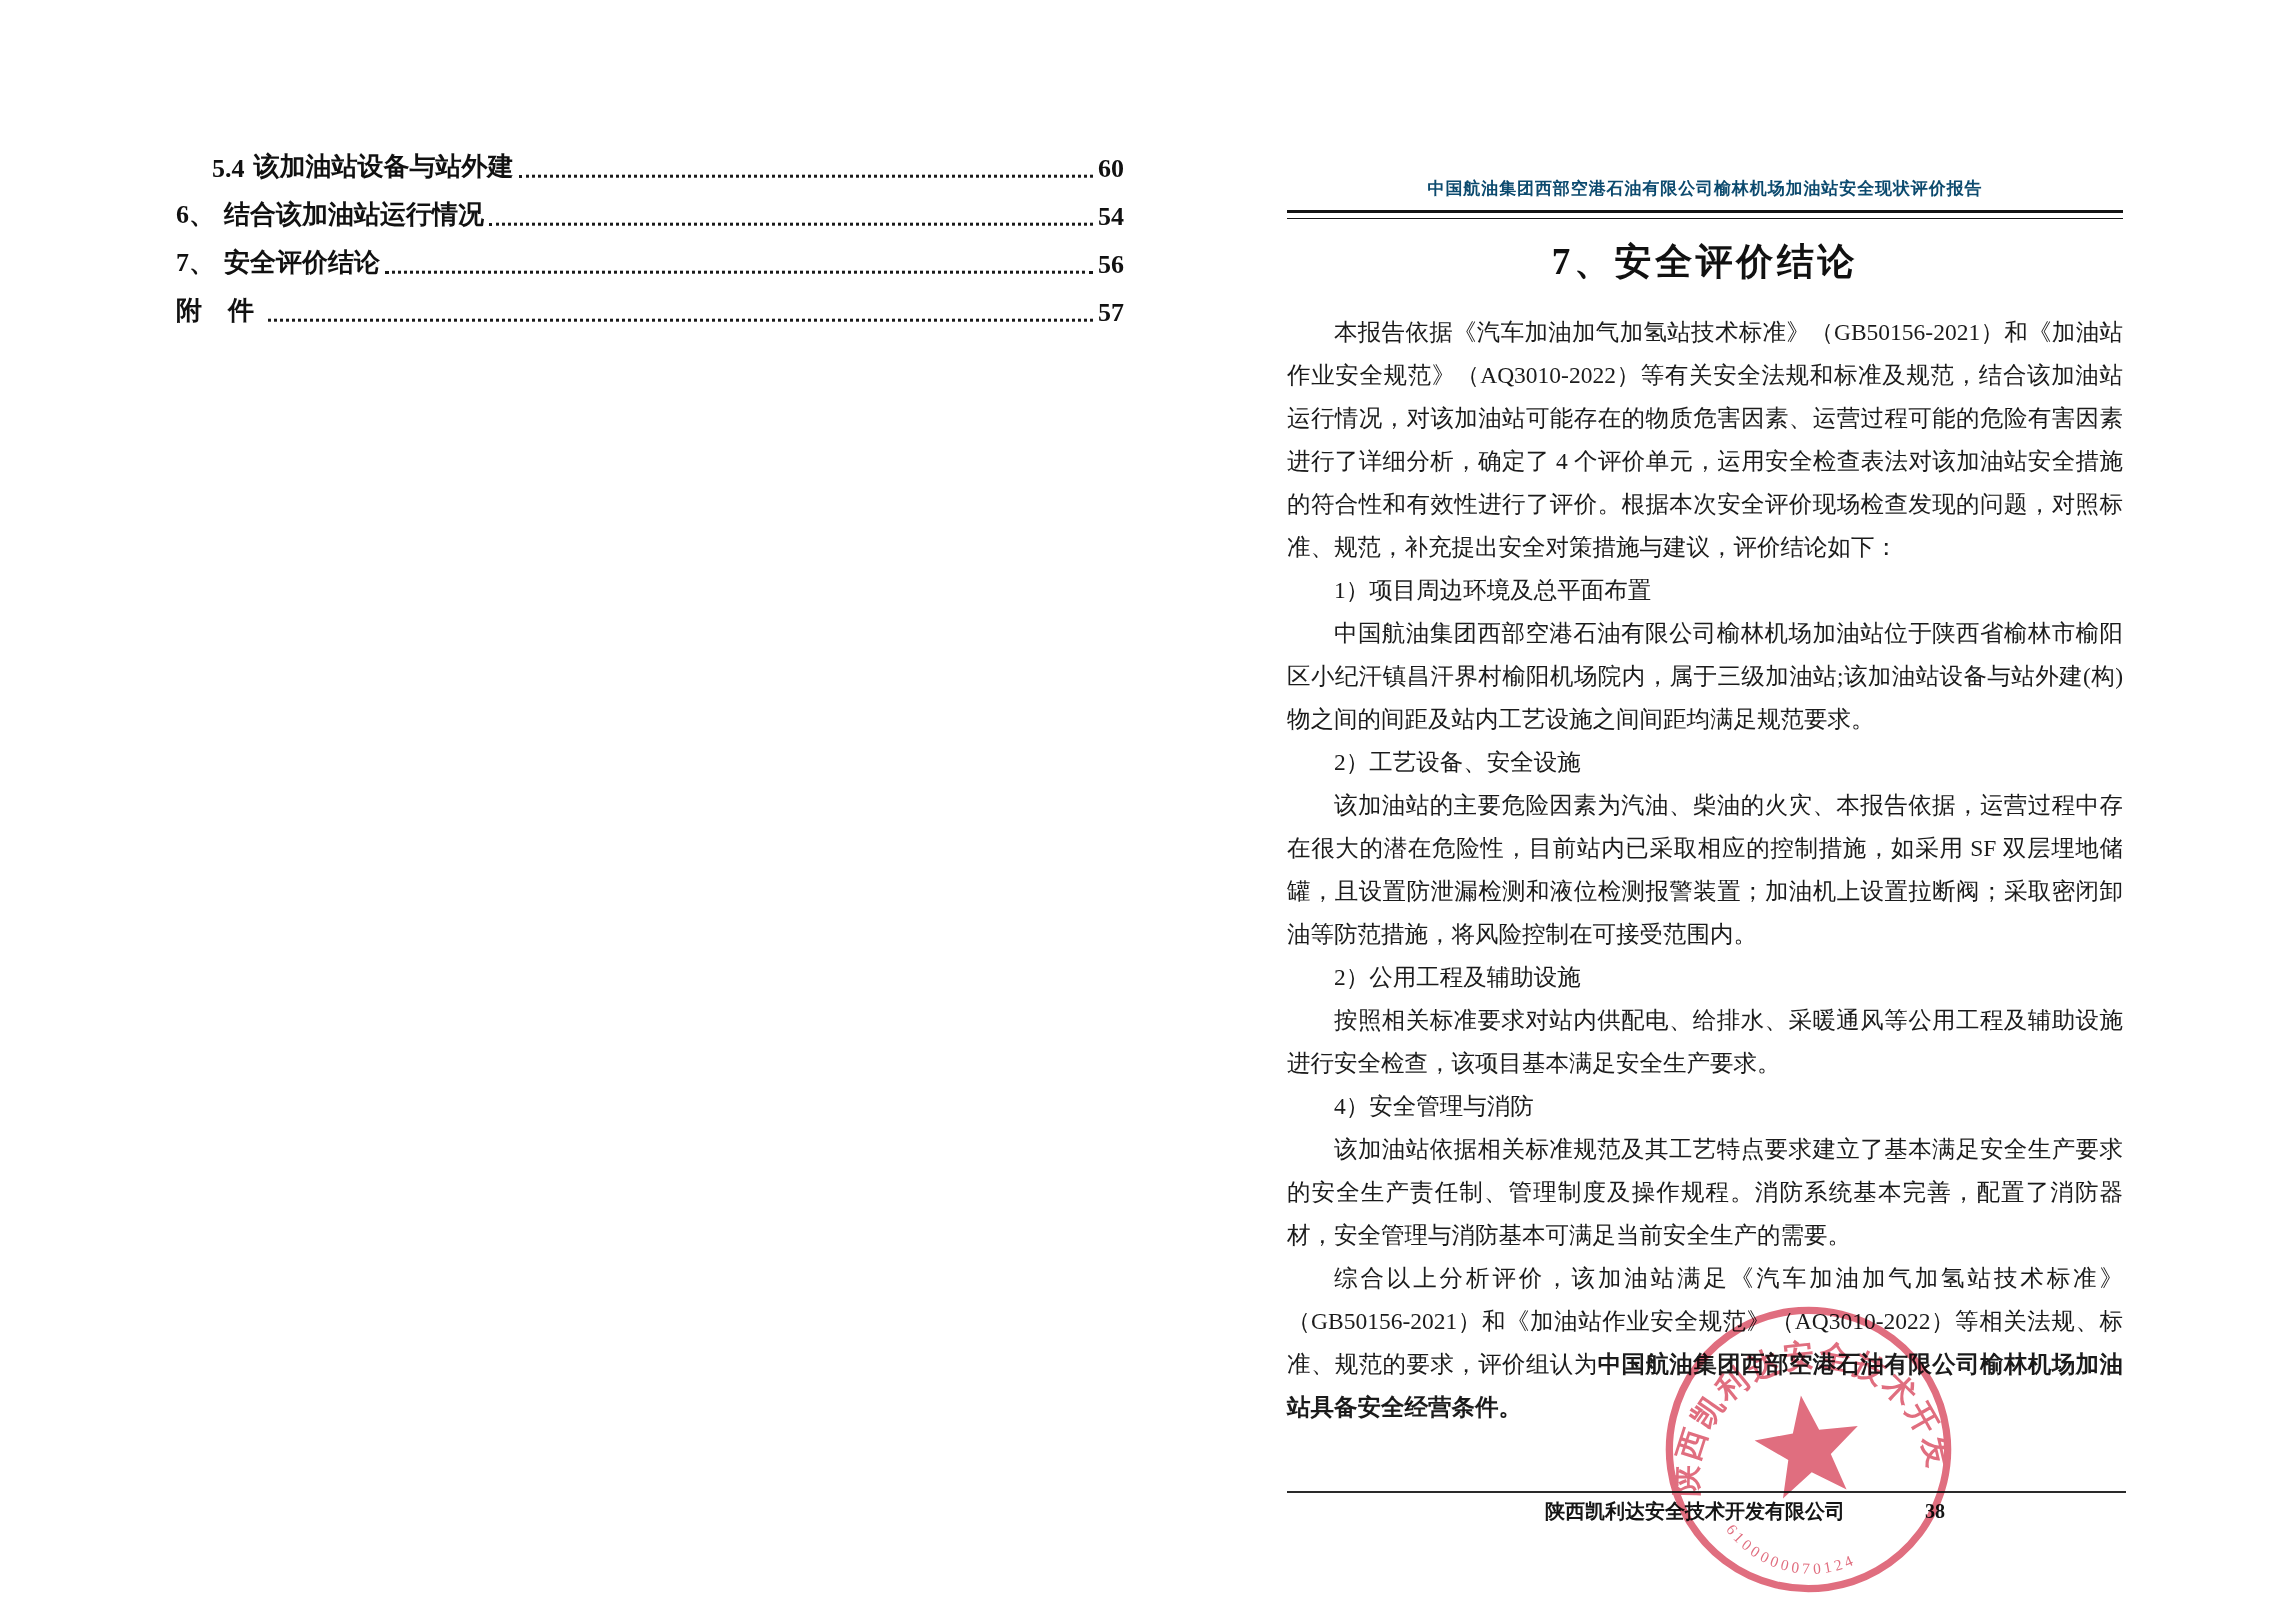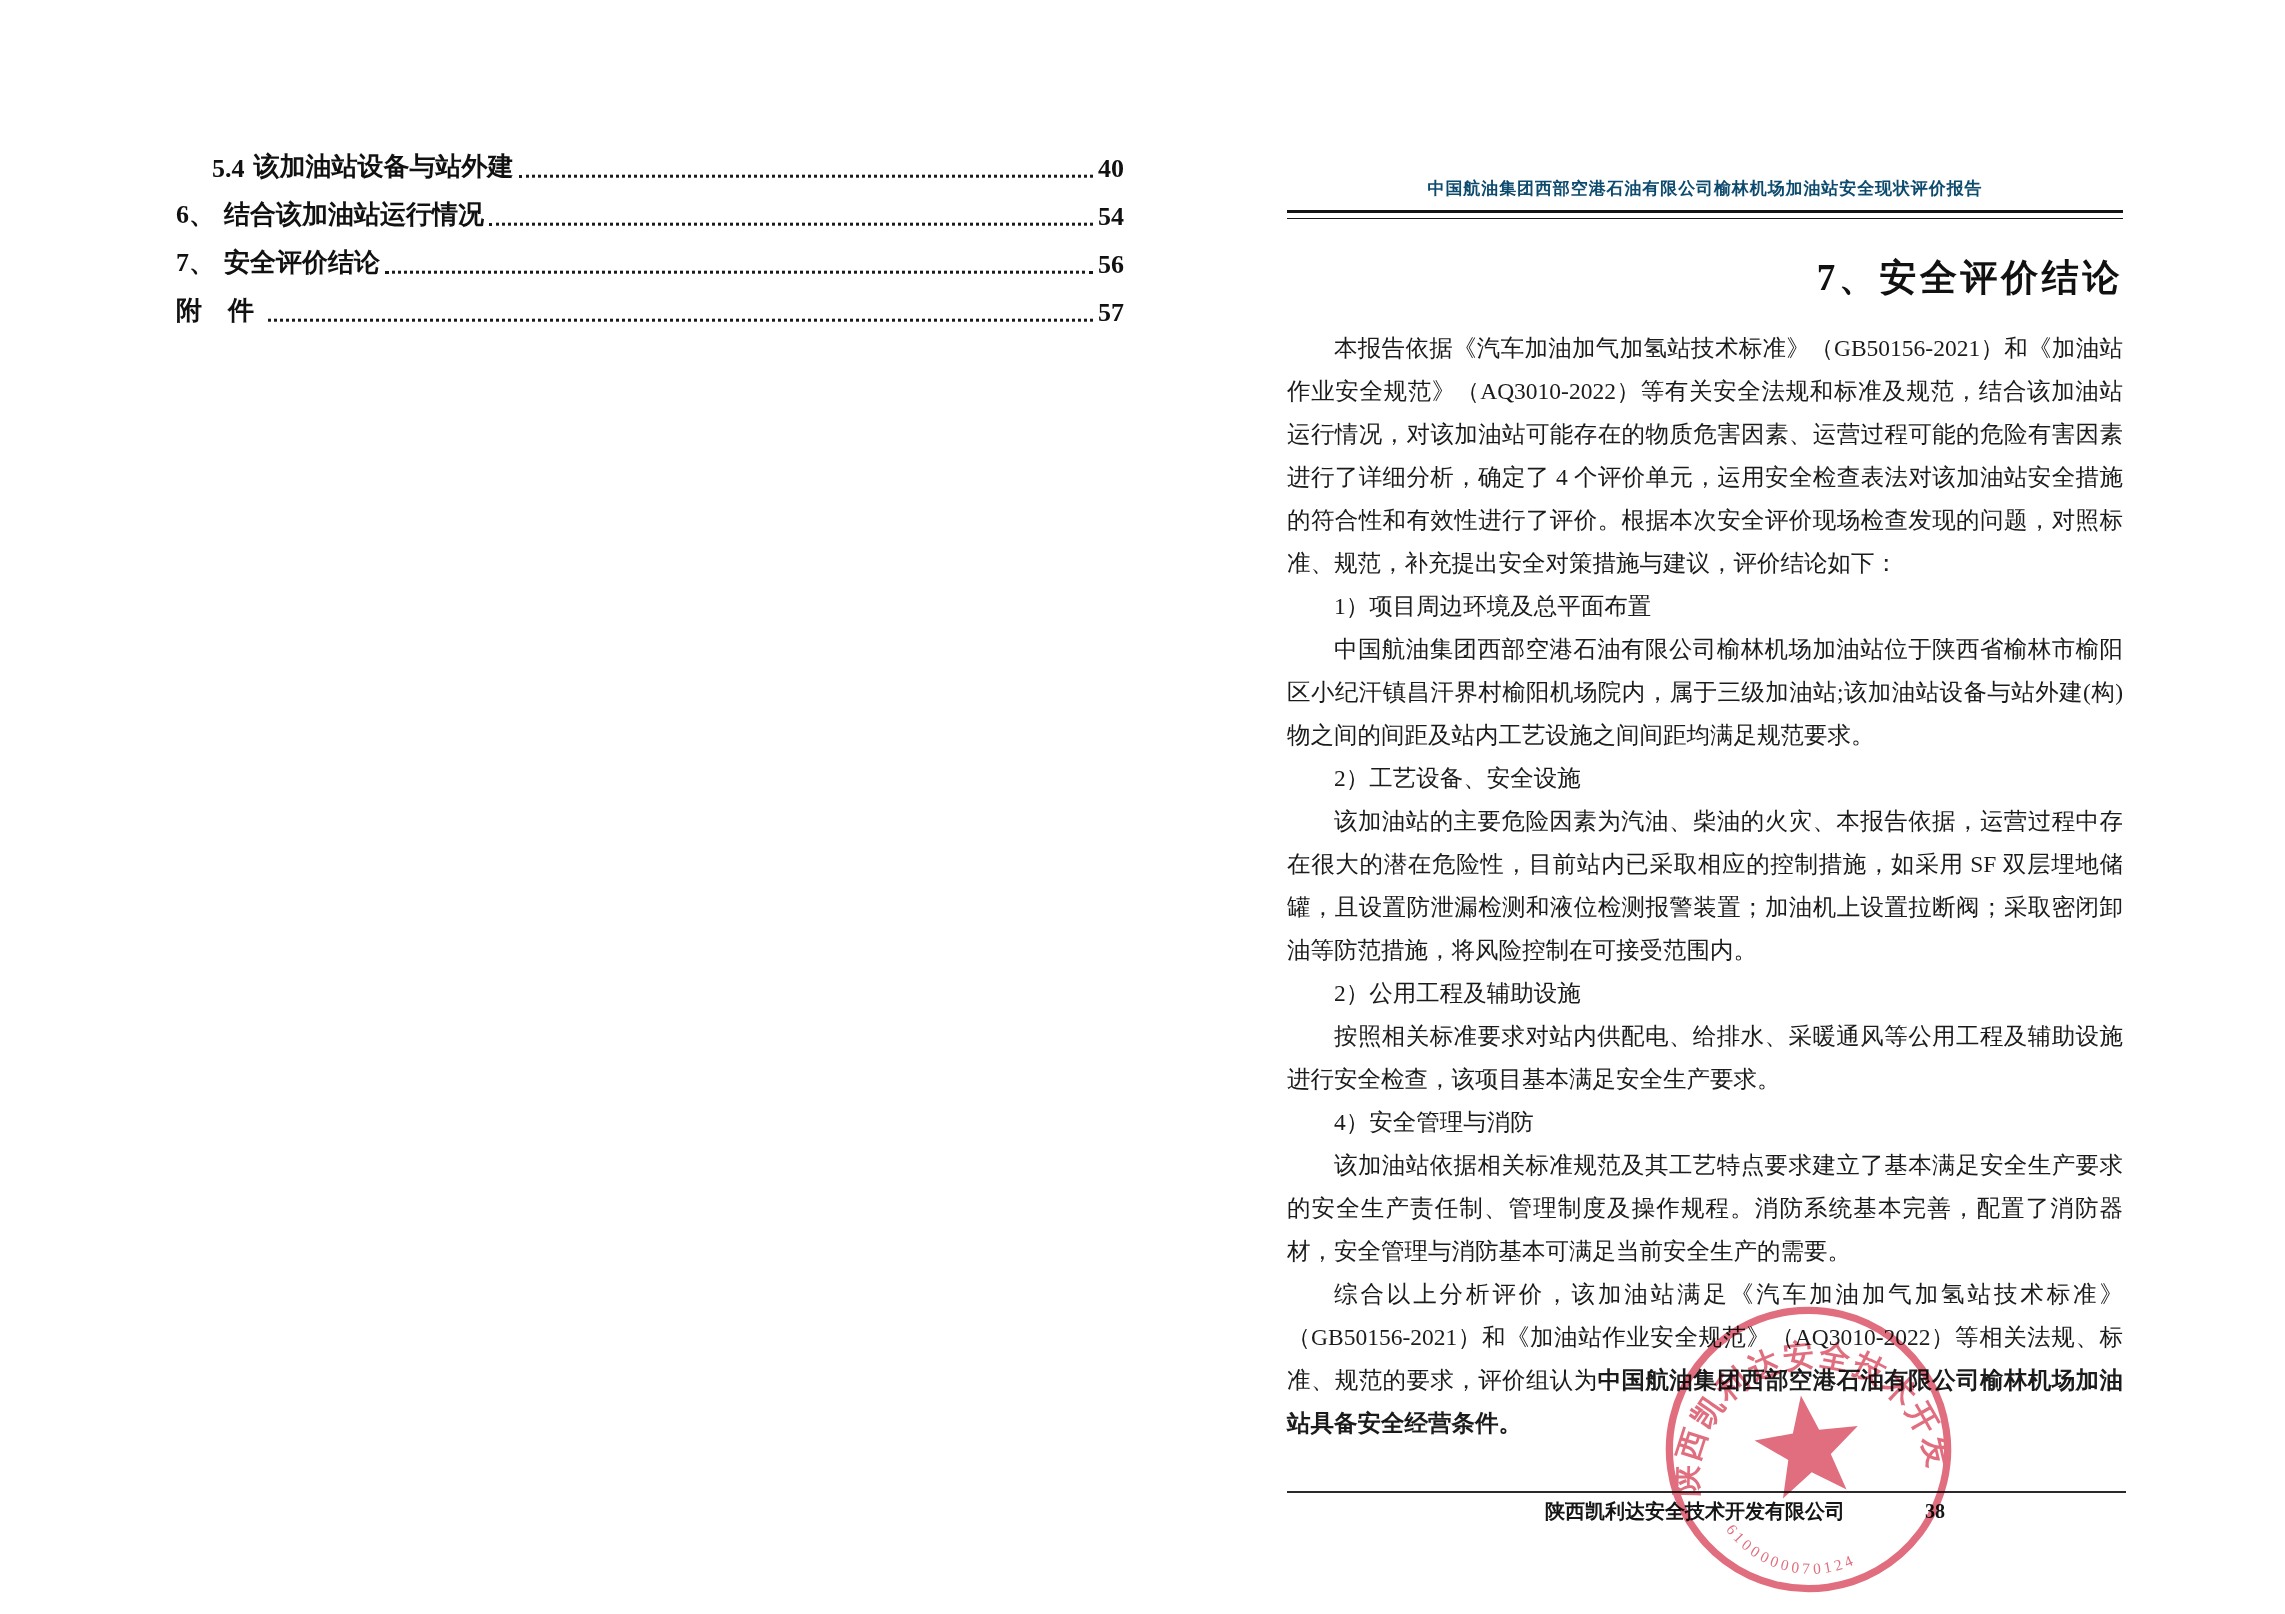--- a/index.html
+++ b/index.html
@@ -44,22 +44,22 @@
     letter-spacing:0.9px;
     color:#0c4a6e;
   }
   .rule-double{
     margin-top:10px;
     height:4.5px;
     border-top:3.6px solid #141414;
     border-bottom:1.8px solid #141414;
   }
   .rp-title{
-    margin-top:34px;
-    text-align:right;
+    margin-top:18px;
+    text-align:center;
     font-size:37px;font-weight:bold;
     letter-spacing:3.6px;
     color:#111;
   }
   .rp-body{
     margin-top:16.3px;
     font-size:23.5px;
     line-height:43px;
     text-align:justify;
     color:#1b1b1b;
@@ -94,21 +94,21 @@
 
 <div class="canvas">
 
   <section>
     <div class="toc">
 
       <div class="toc-row indent1">
         <span class="toc-prefix">5.4</span>
         <span class="toc-title">该加油站设备与站外建</span>
         <span class="leader"></span>
-        <span class="toc-pagenum">40</span>
+        <span class="toc-pagenum">60</span>
       </div>
 
       <div class="toc-row">
         <span class="toc-prefix">6、</span>
         <span class="toc-title">结合该加油站运行情况</span>
         <span class="leader"></span>
         <span class="toc-pagenum">54</span>
       </div>
 
       <div class="toc-row">

